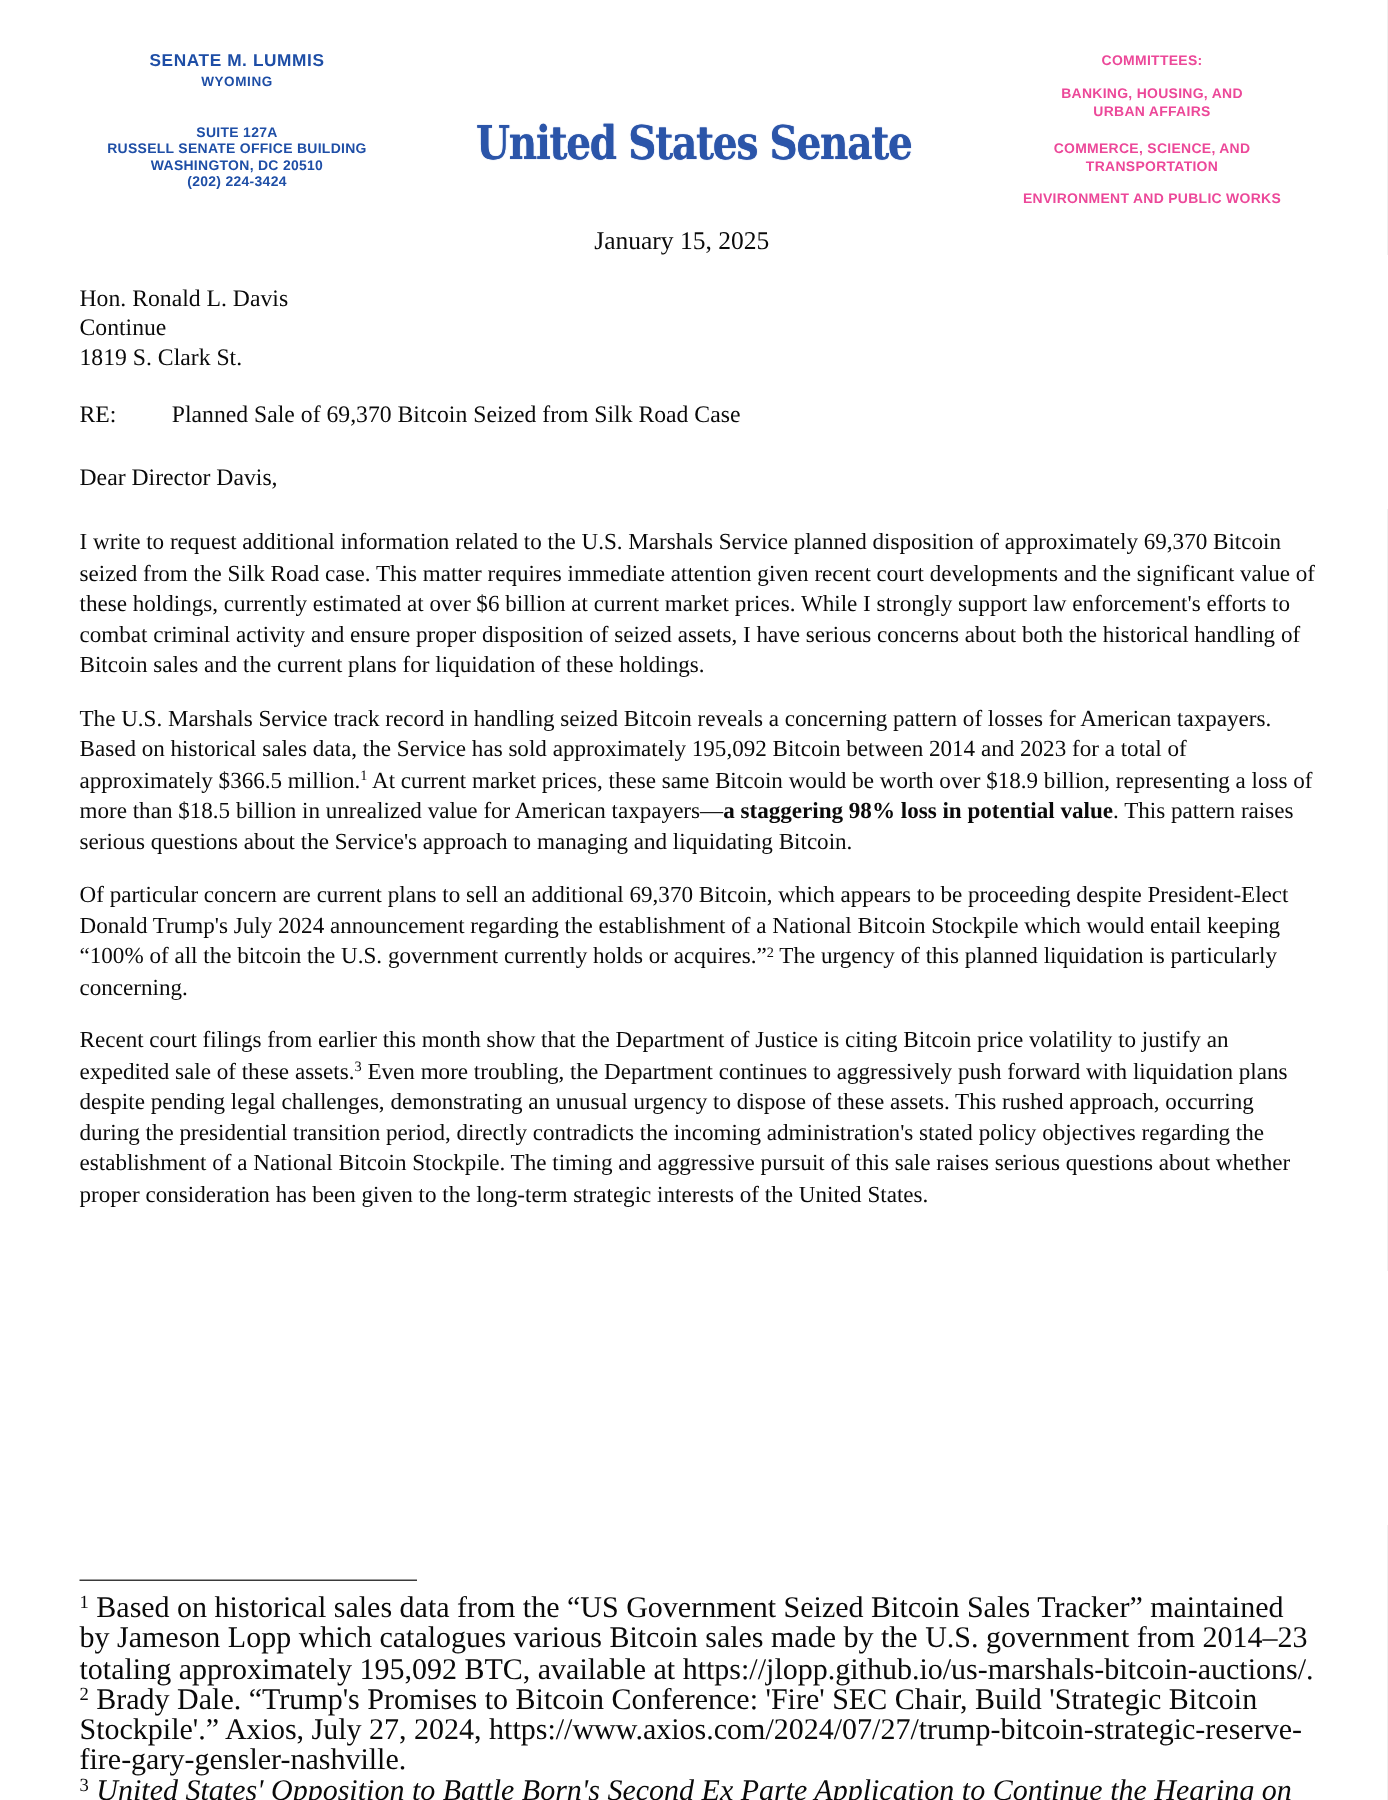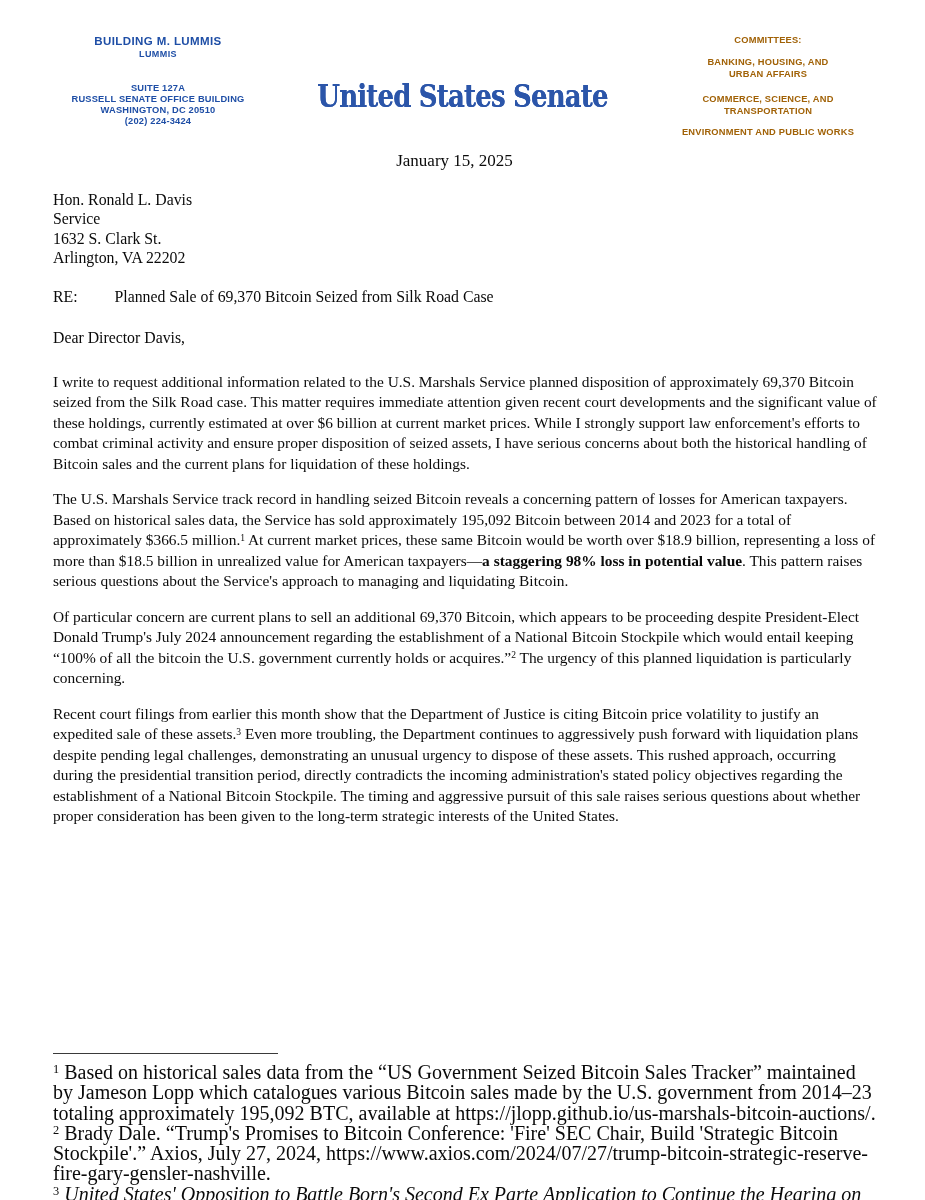--- a/index.html
+++ b/index.html
@@ -33,21 +33,21 @@
     letter-spacing:-1px;
     transform:scaleX(.84);
     transform-origin:50% 50%;
     text-shadow:0 0 .6px #2b55a9;
     white-space:nowrap;
   }
   .lh-right{
     position:absolute;right:52px;top:35px;width:210px;
     text-align:center;
     font-family:"Liberation Sans", sans-serif;
-    color:#a16207;
+    color:#ec4899;
     font-weight:600;
   }
   .cm-label{display:block;font-size:9.3px;letter-spacing:.2px;}
   .cm-line{display:block;font-size:9.3px;letter-spacing:.2px;line-height:11.5px;}
   .cm-gap-lg{margin-top:12px;}
   .cm-gap-md{margin-top:14px;}
   .cm-gap-sm{margin-top:10px;}
   
   .date-line{
     position:absolute;left:0;right:16px;top:151px;
@@ -78,22 +78,22 @@
   }
   .fn-rule{width:225px;border-top:1.5px solid #3a3a3a;margin-bottom:8px;}
   .footnotes p{margin:0;}
 </style>
 </head>
 <body>
 
 <div class="page">
 
   <div class="lh-left">
-    <span class="lh-name">BUILDING M. LUMMIS</span>
-    <span class="lh-state">LUMMIS</span>
+    <span class="lh-name">SENATE M. LUMMIS</span>
+    <span class="lh-state">WYOMING</span>
     <span class="lh-addr first">SUITE 127A</span>
     <span class="lh-addr">RUSSELL SENATE OFFICE BUILDING</span>
     <span class="lh-addr">WASHINGTON, DC 20510</span>
     <span class="lh-addr">(202) 224-3424</span>
   </div>
 
   <div class="lh-center">United States Senate</div>
 
   <div class="lh-right">
     <span class="cm-label">COMMITTEES:</span>
@@ -102,23 +102,22 @@
     <span class="cm-line cm-gap-md">COMMERCE, SCIENCE, AND</span>
     <span class="cm-line">TRANSPORTATION</span>
     <span class="cm-line cm-gap-sm">ENVIRONMENT AND PUBLIC WORKS</span>
   </div>
 
   <div class="date-line">January 15, 2025</div>
 
   <div class="content">
     <div class="recipient">
       <p>Hon. Ronald L. Davis</p>
-      <p>Service</p>
-      <p>1632 S. Clark St.</p>
-      <p>Arlington, VA 22202</p>
+      <p>Continue</p>
+      <p>1819 S. Clark St.</p>
     </div>
 
     <div class="re-line">
       <span class="re-label">RE:</span>
       <span class="re-subject">Planned Sale of 69,370 Bitcoin Seized from Silk Road Case</span>
     </div>
 
     <div class="salutation">Dear Director Davis,</div>
 
     <div class="body-paragraphs">

